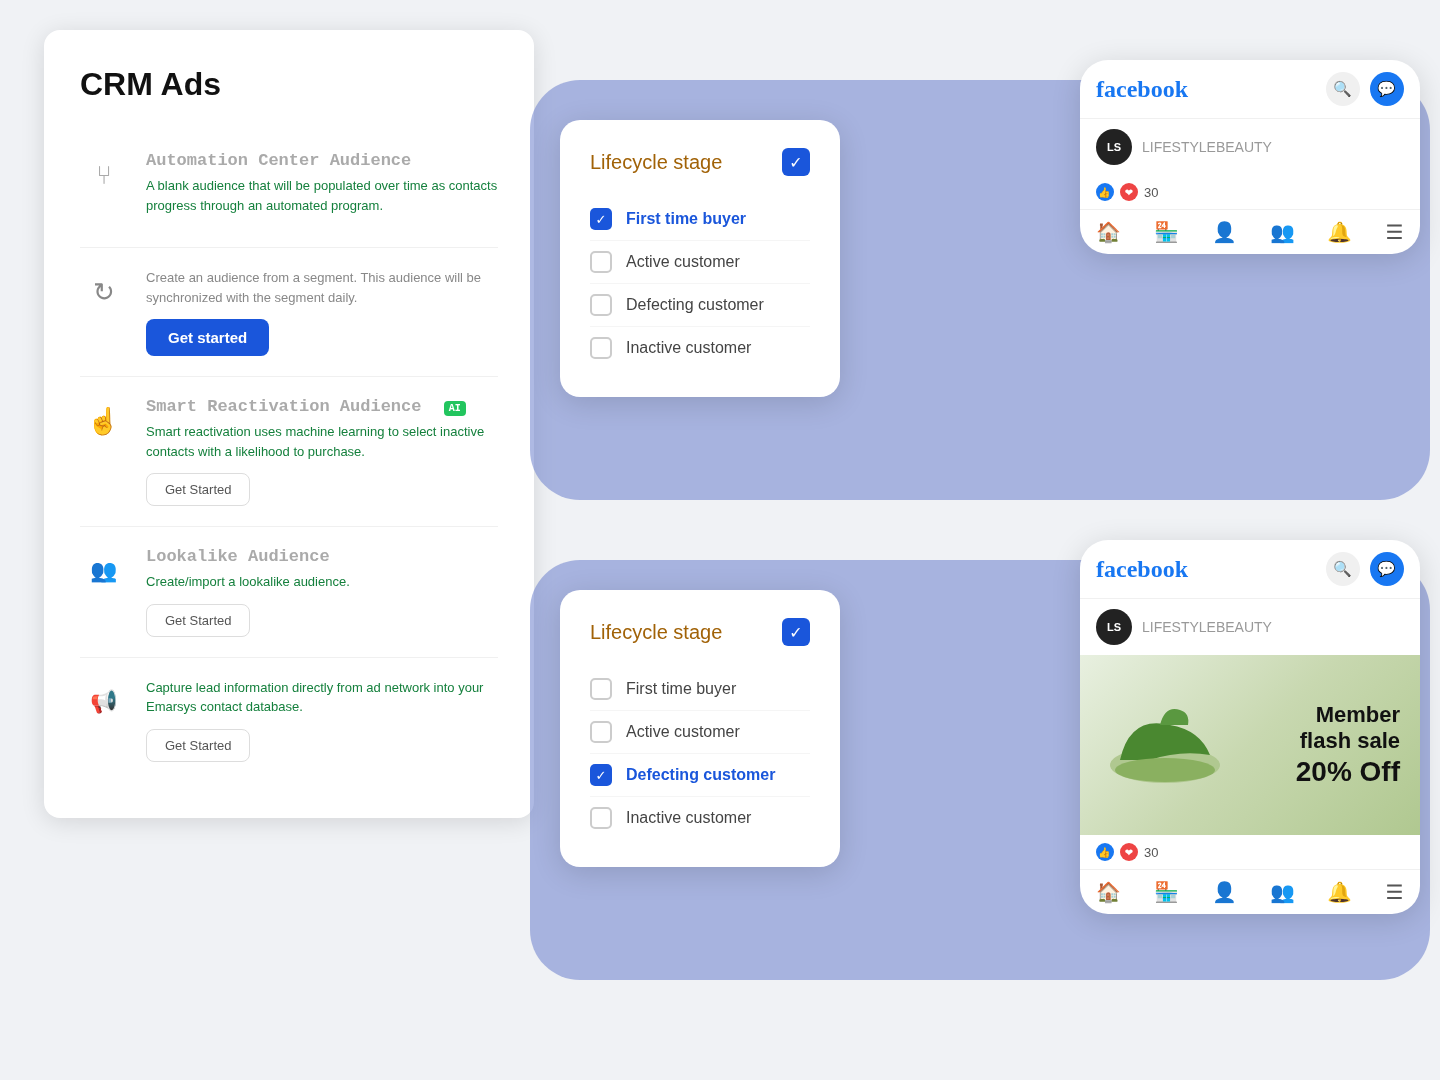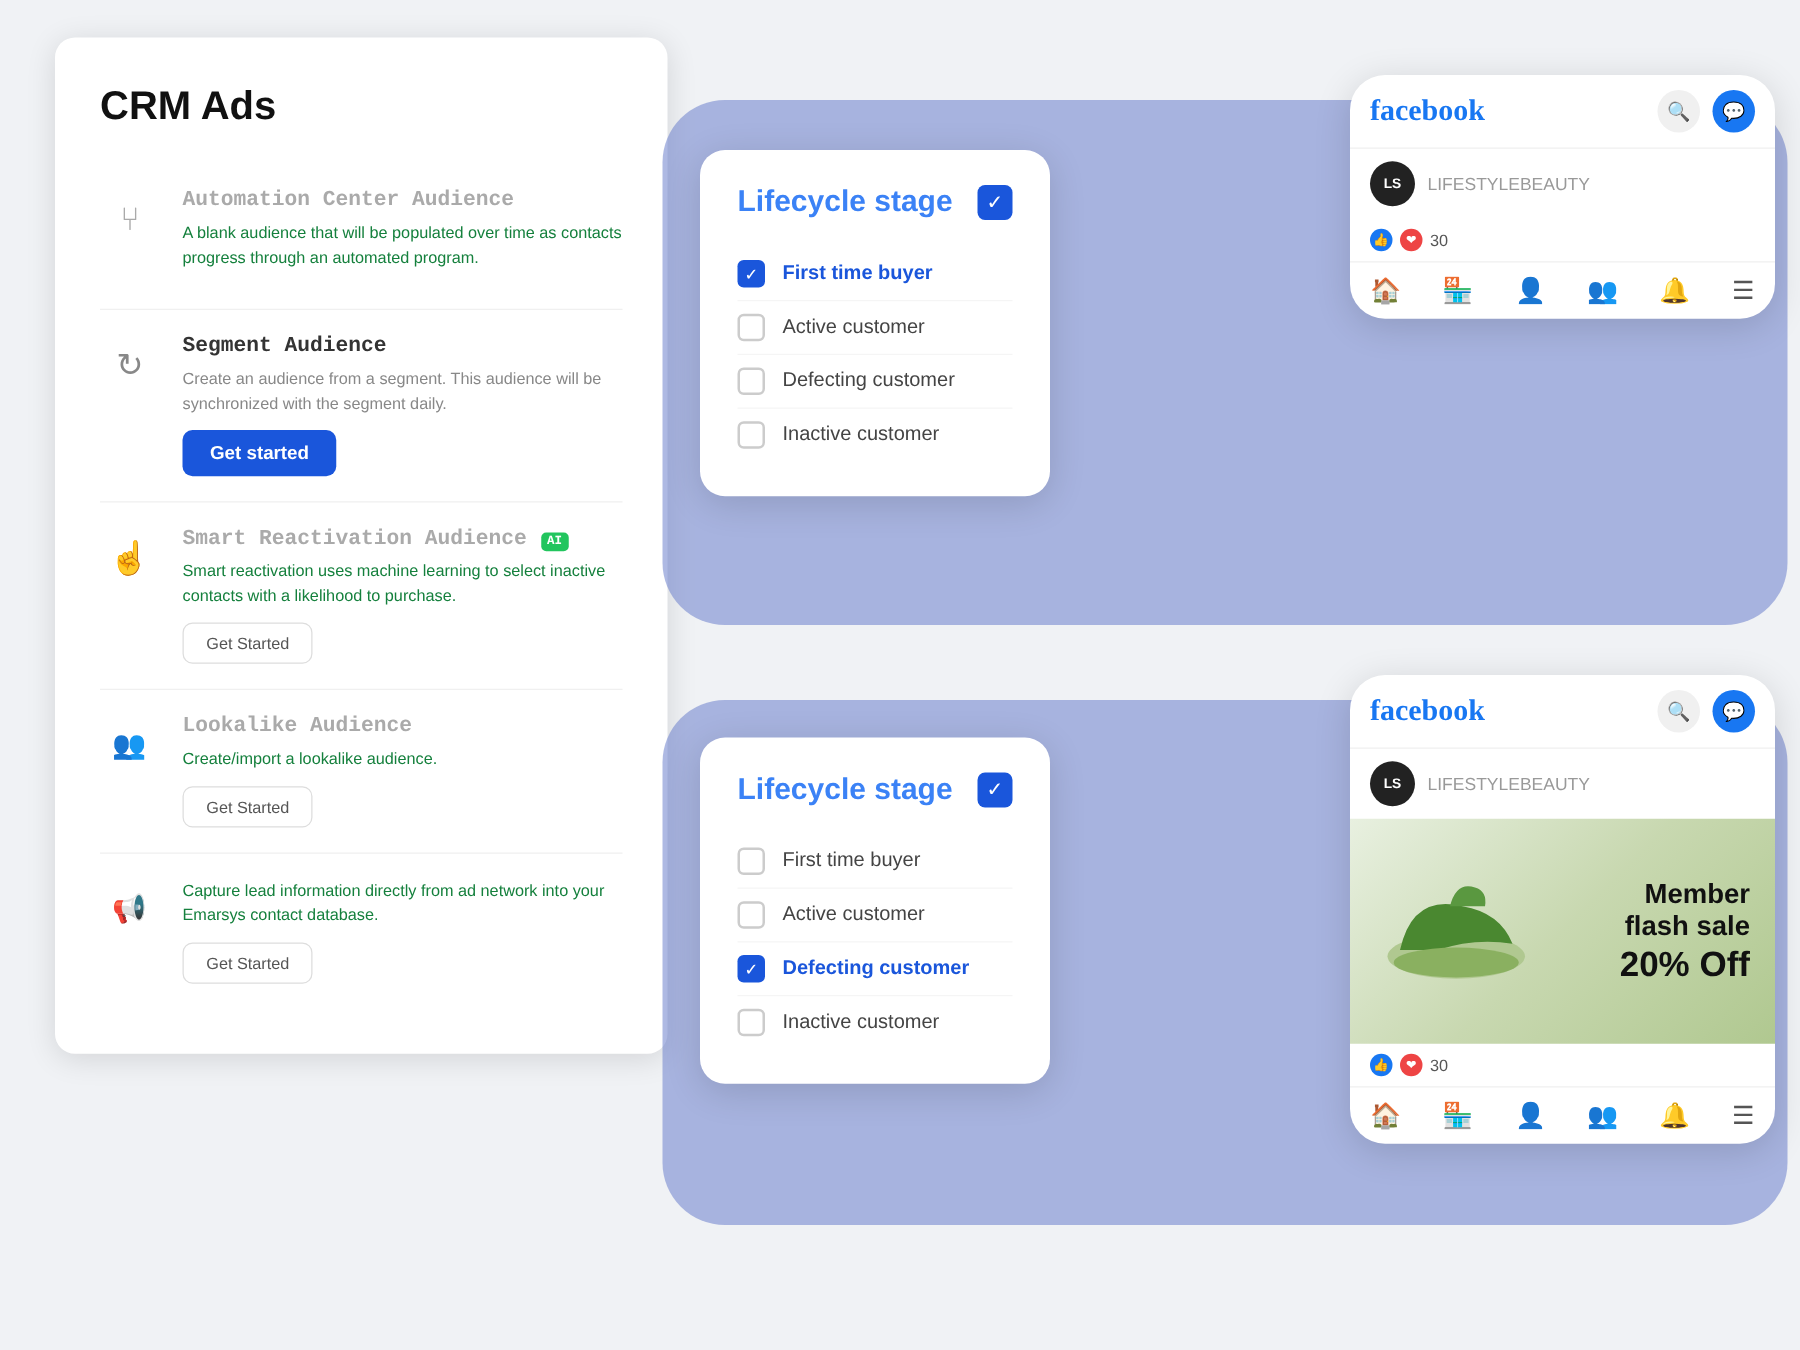--- a/index.html
+++ b/index.html
@@ -133,23 +133,23 @@
       left: 60px;
       top: 590px;
     }
     .lifecycle-header {
       display: flex;
       align-items: center;
       justify-content: space-between;
       margin-bottom: 22px;
     }
     .lifecycle-title {
-      font-size: 24px;
-      font-weight: 700;
-      color: #3b82f6;
+      font-size: 20px;
+      font-weight: 400;
+      color: #a16207;
     }
     .check-blue {
       width: 28px;
       height: 28px;
       background: #1a56db;
       border-radius: 6px;
       display: flex;
       align-items: center;
       justify-content: center;
       color: white;
@@ -336,41 +336,40 @@
     .fb-nav-icon.active { color: #1877f2; }
 
     
     .ai-badge {
       background: #22c55e;
       color: white;
       font-size: 10px;
       font-weight: 700;
       border-radius: 4px;
       padding: 2px 5px;
-      margin-left: 1px;
+      margin-left: 12px;
     }
   </style>
 </head>
 <body>
 
 <div class="left-panel">
   <div class="left-panel-title">CRM Ads</div>
 
   <div class="audience-item">
     <div class="audience-icon">⑂</div>
     <div class="audience-info">
       <div class="audience-name">Automation Center Audience</div>
       <div class="audience-desc">A blank audience that will be populated over time as contacts progress through an automated program.</div>
     </div>
   </div>
 
   <div class="audience-item">
     <div class="audience-icon" style="color:#888;">↻</div>
     <div class="audience-info">
-      <div class="audience-name active-item">Segment Audience</div>
       <div class="audience-desc active-item">Create an audience from a segment. This audience will be synchronized with the segment daily.</div>
       <button class="btn-primary">Get started</button>
     </div>
   </div>
 
   <div class="audience-item">
     <div class="audience-icon">☝</div>
     <div class="audience-info">
       <div class="audience-name">
         <span>Smart Reactivation Audience</span>

